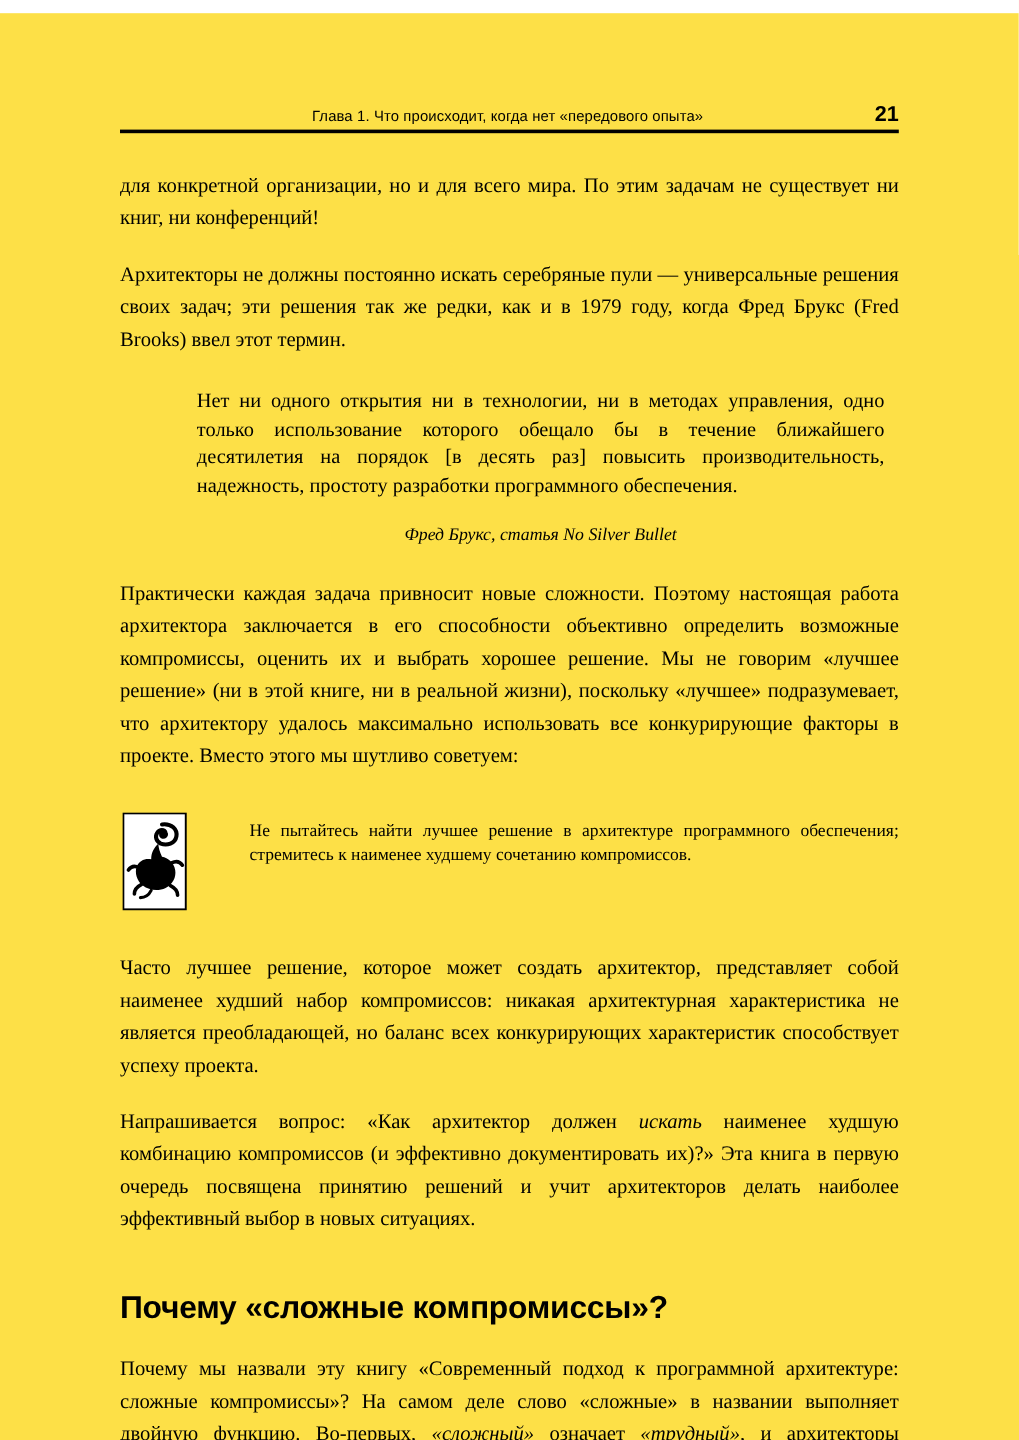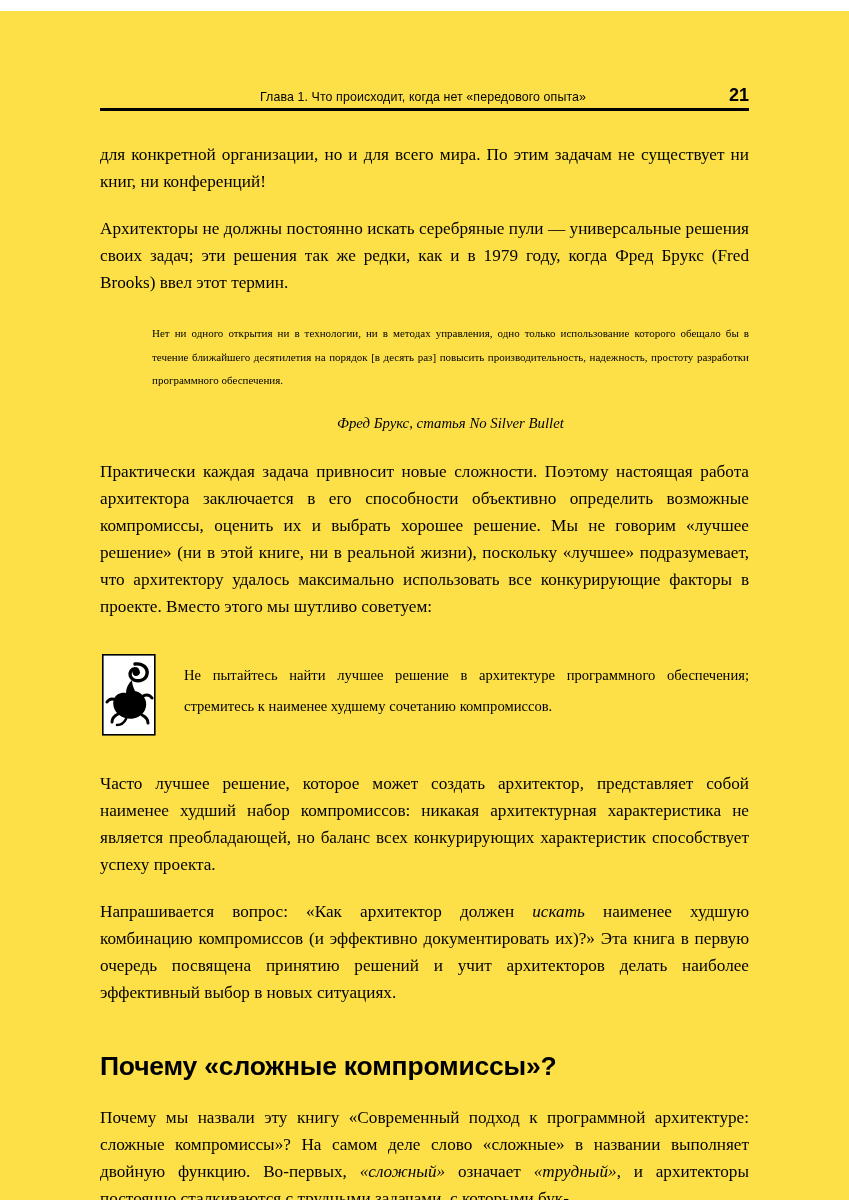--- a/index.html
+++ b/index.html
@@ -69,24 +69,24 @@
   }
   p.body:last-child { margin-bottom: 17px; }
 
   
   .quote-block {
     margin: 26px 0 26px 0;
     padding-left: 52px;
     padding-right: 0px;
   }
   .quote-block p {
-    font-size: 11px;
+    font-size: 17px;
     line-height: 23.5px;
     text-align: justify;
-    margin: 0;
+    margin: 12px;
   }
   .quote-attrib {
     margin-top: 22px;
     text-align: center;
     font-style: italic;
     font-size: 14.8px;
   }
   
   .callout {
     display: flex;
@@ -95,23 +95,23 @@
   }
   .callout-icon {
     width: 54px;
     height: 82px;
     flex: 0 0 54px;
     margin-left: 2px;
     position: relative;
   }
   .callout-icon svg { display: block; }
   .callout-text {
-    margin-left: 28px;
+    margin-left: 52px;
     font-size: 14.6px;
-    line-height: 31px;
+    line-height: 20px;
     text-align: justify;
     padding-top: 6px;
   }
   
   h2.section-heading {
     font-family: "Liberation Sans", sans-serif;
     font-weight: bold;
     font-size: 26.5px;
     line-height: 32px;
     margin: 44px 0 22px 0;

